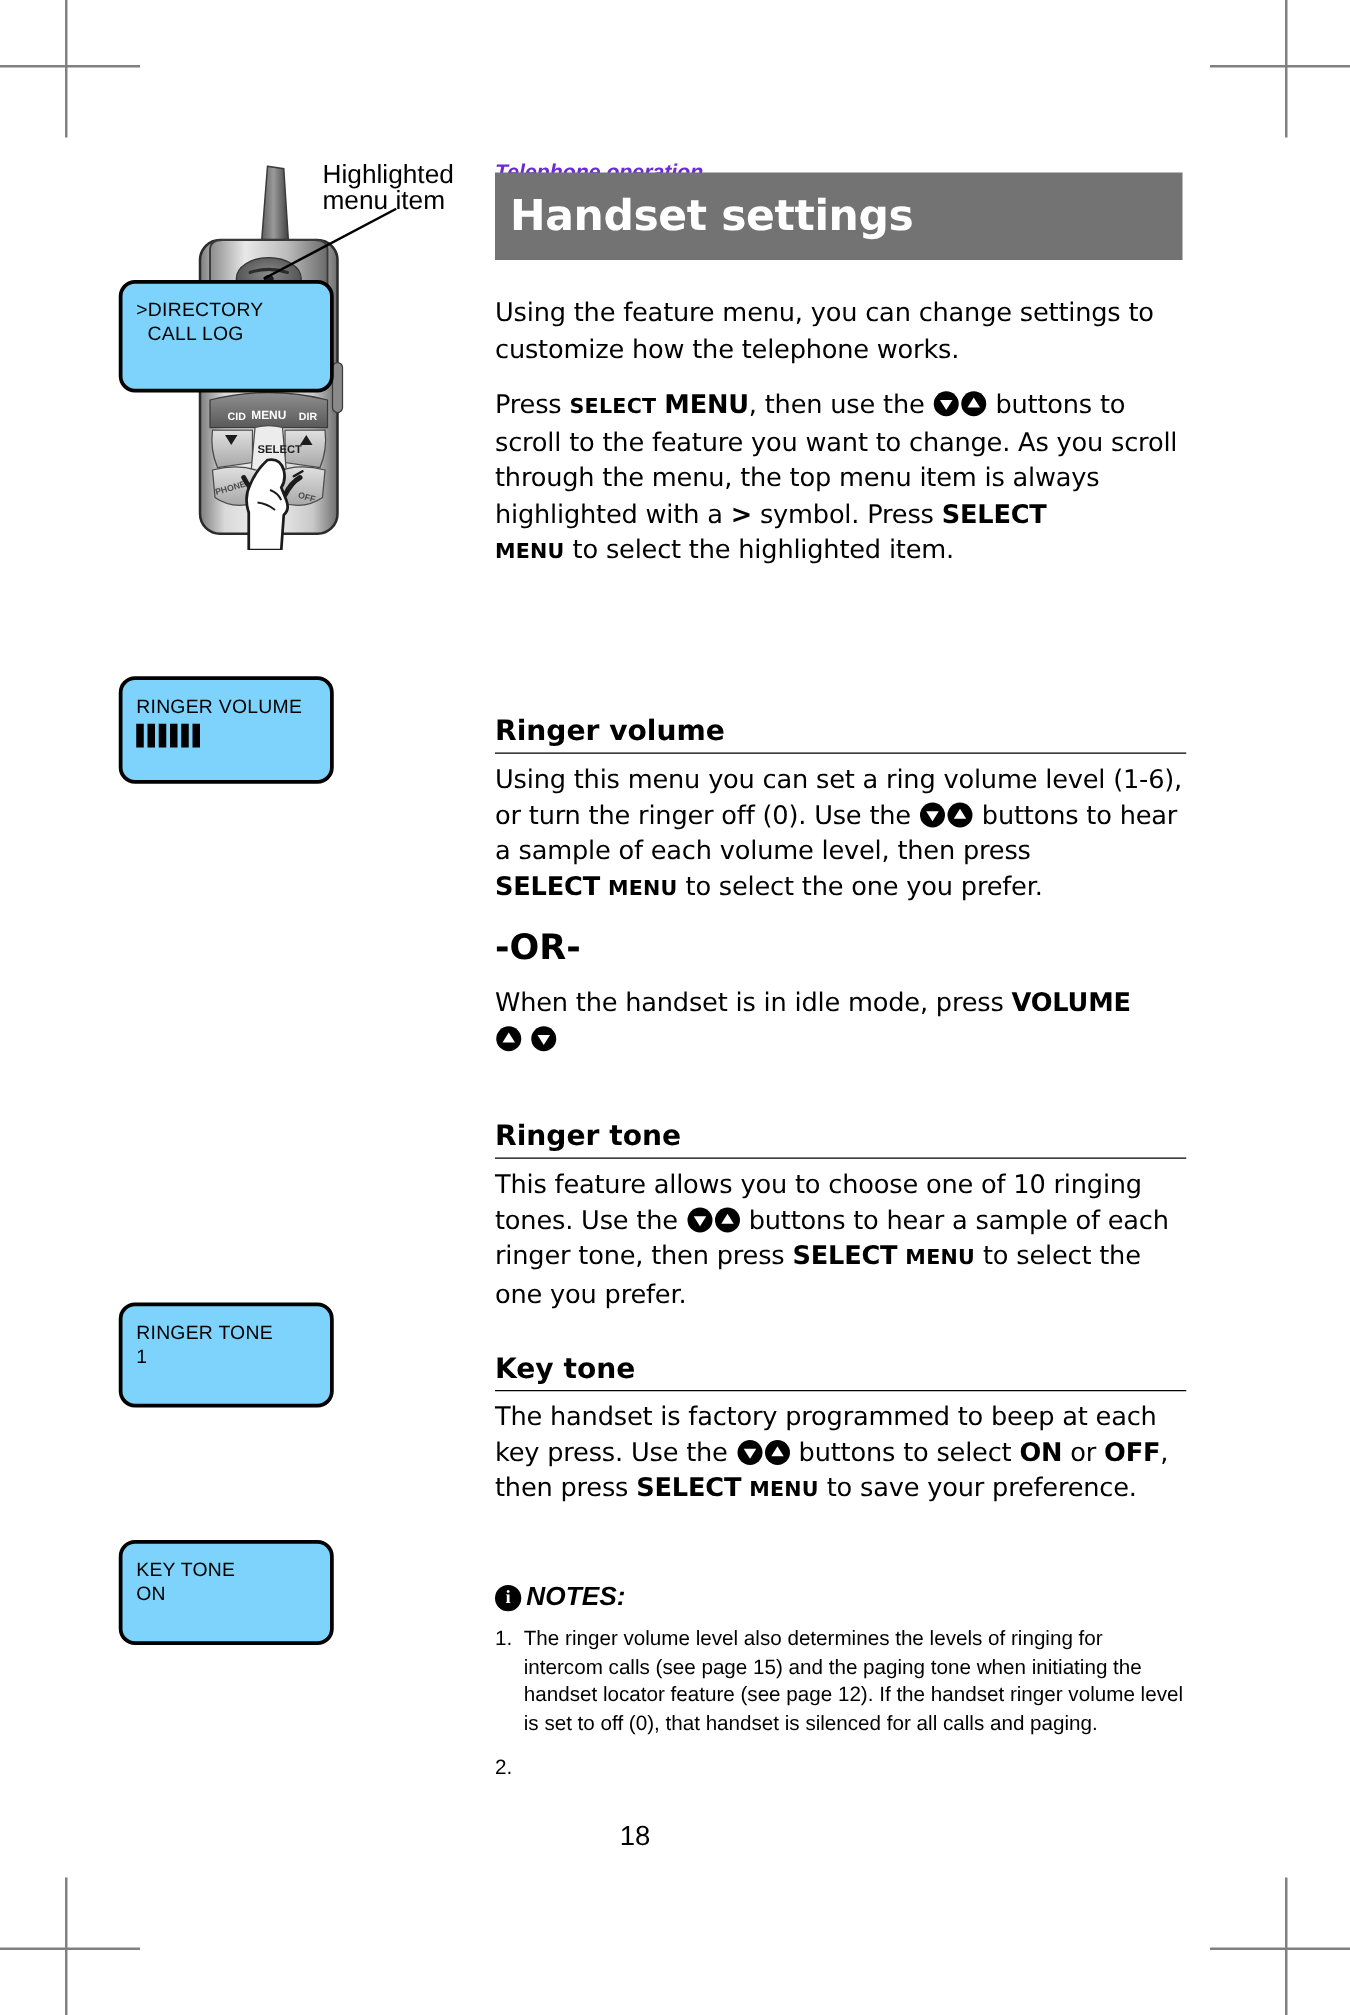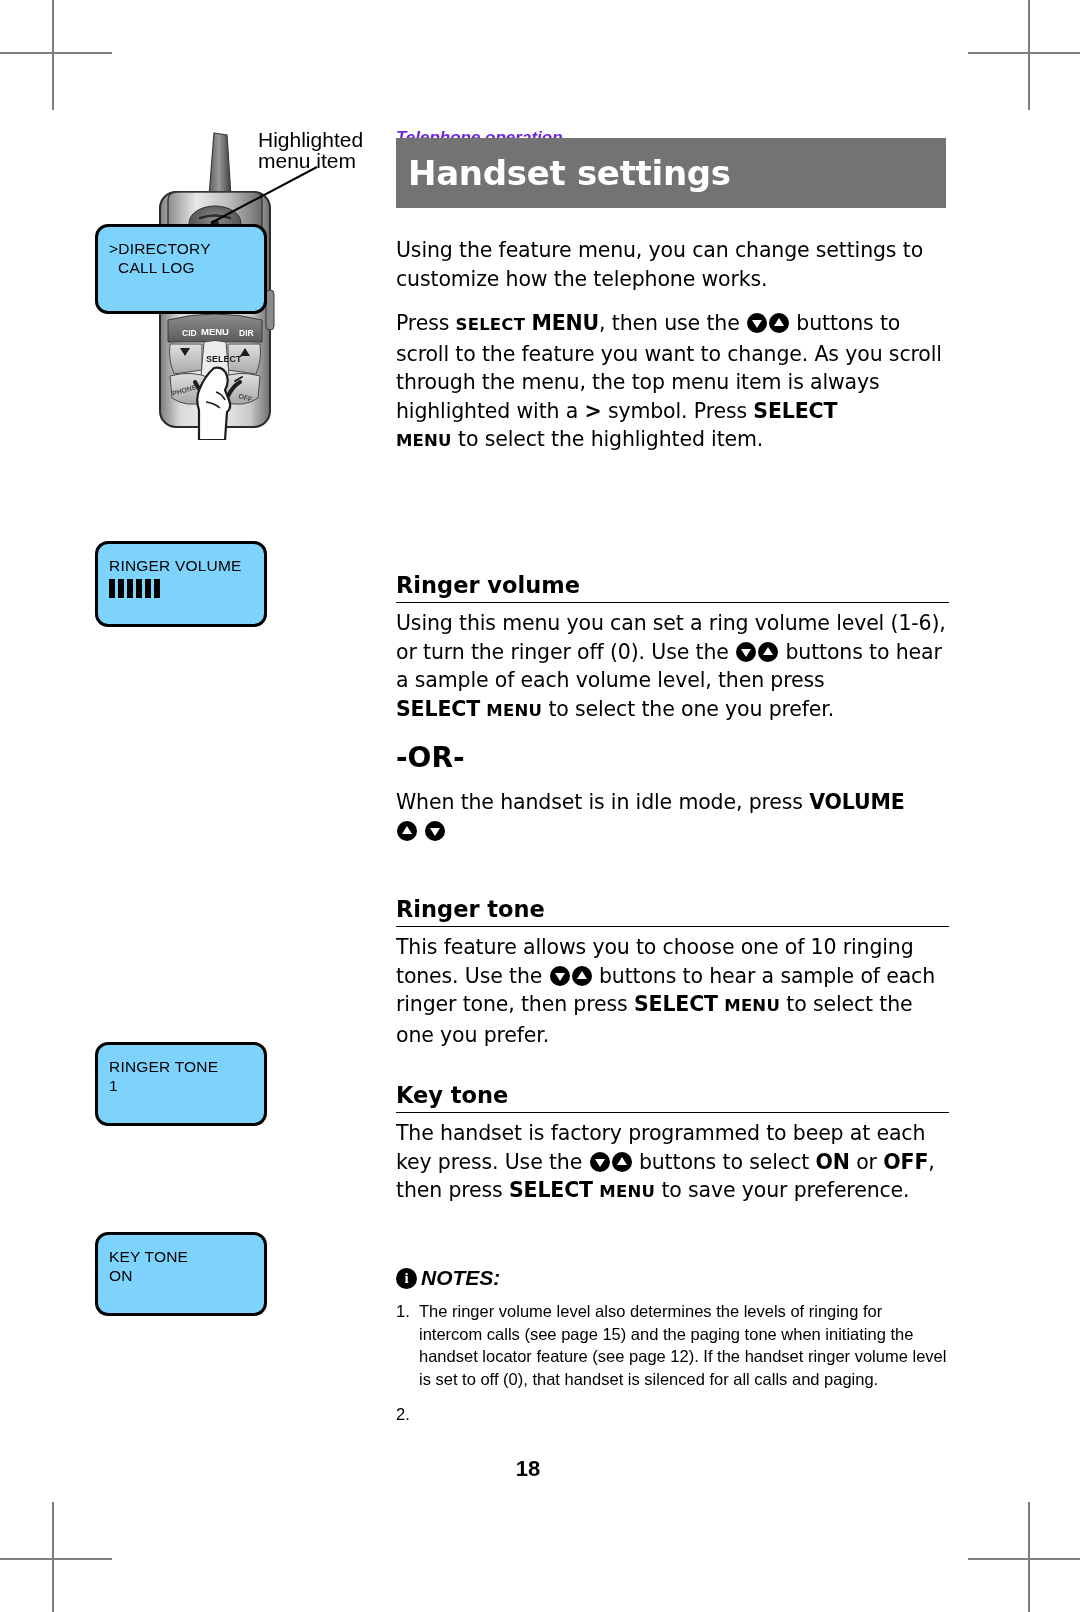--- a/index.html
+++ b/index.html
@@ -133,24 +133,24 @@
     font-family:"Liberation Sans", sans-serif;
     font-size:16.5px; line-height:22.5px;
     margin-bottom:13px;
     padding-left:23px; position:relative;
     width:553px;
   }
   ol.notes li .num { position:absolute; left:0; top:0; }
   .sc-note { font-weight:bold; font-size:14px; letter-spacing:0.3px; }
 
   .pagenum {
-    position:absolute; left:408px; top:1456px; width:240px;
+    position:absolute; left:388px; top:1456px; width:240px;
     text-align:center;
     font-family:"Liberation Sans", sans-serif;
-    font-weight:bold; font-size:22px;
+    font-weight:normal; font-size:22px;
   }
 </style>
 </head>
 <body>
 
 <div id="page">
 
   <div class="crop v" style="left:52px; top:0;"></div>
   <div class="crop h" style="left:0; top:52px;"></div>
   <div class="crop v" style="left:1028px; top:0;"></div>

